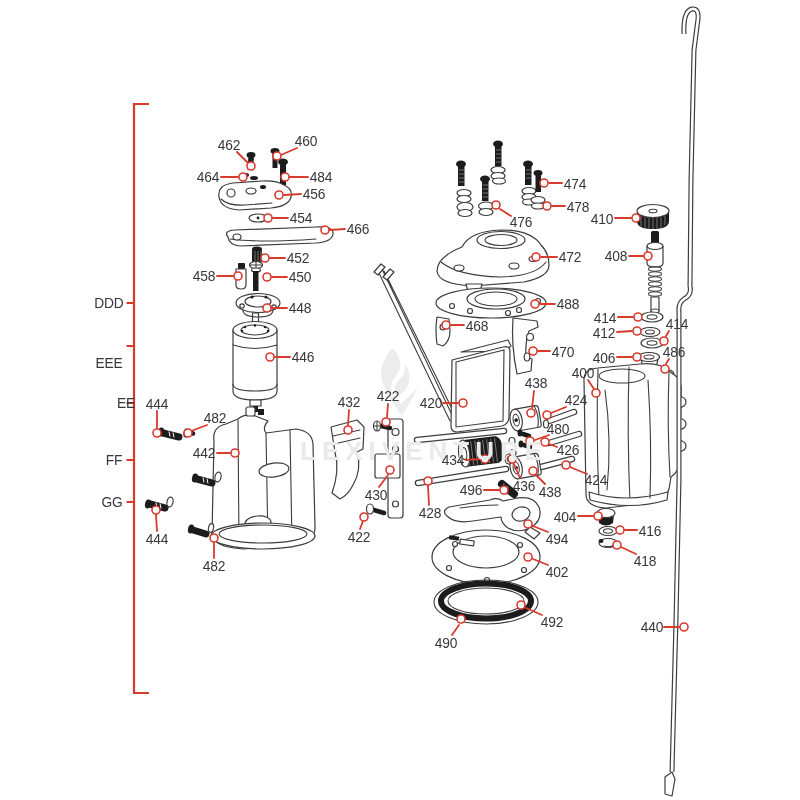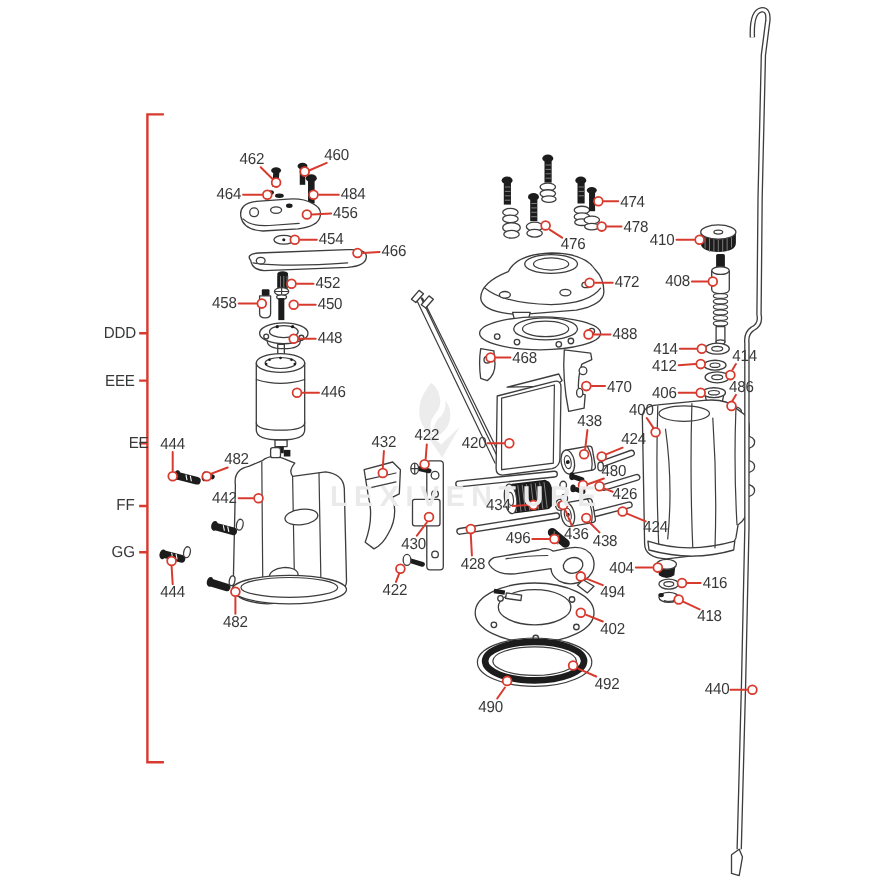--- a/index.html
+++ b/index.html
@@ -406,21 +406,21 @@
         <circle class="redc" cx="528" cy="557" r="4"></circle>
     <circle class="redc" cx="521" cy="605" r="4"></circle>
         <circle class="redc" cx="461" cy="619" r="4"></circle>
     <circle class="redc" cx="684" cy="627" r="4"></circle>
   </g>
 </svg>
 
   <div class="wm">LEXIVENTURE</div>
 
   <div class="lbl" style="left:109px;top:303px">DDD</div>
-  <div class="lbl" style="left:109px;top:347px">EEE</div>
+  <div class="lbl" style="left:109px;top:363px">EEE</div>
   <div class="lbl" style="left:126px;top:403px">EE</div>
   <div class="lbl" style="left:114px;top:460px">FF</div>
   <div class="lbl" style="left:112px;top:502px">GG</div>
 
   <div class="lbl" style="left:229px;top:145px">462</div>
   <div class="lbl" style="left:306px;top:141px">460</div>
   <div class="lbl" style="left:208px;top:177px">464</div>
   <div class="lbl" style="left:321px;top:177px">484</div>
   <div class="lbl" style="left:314px;top:194px">456</div>
   <div class="lbl" style="left:301px;top:218px">454</div>

